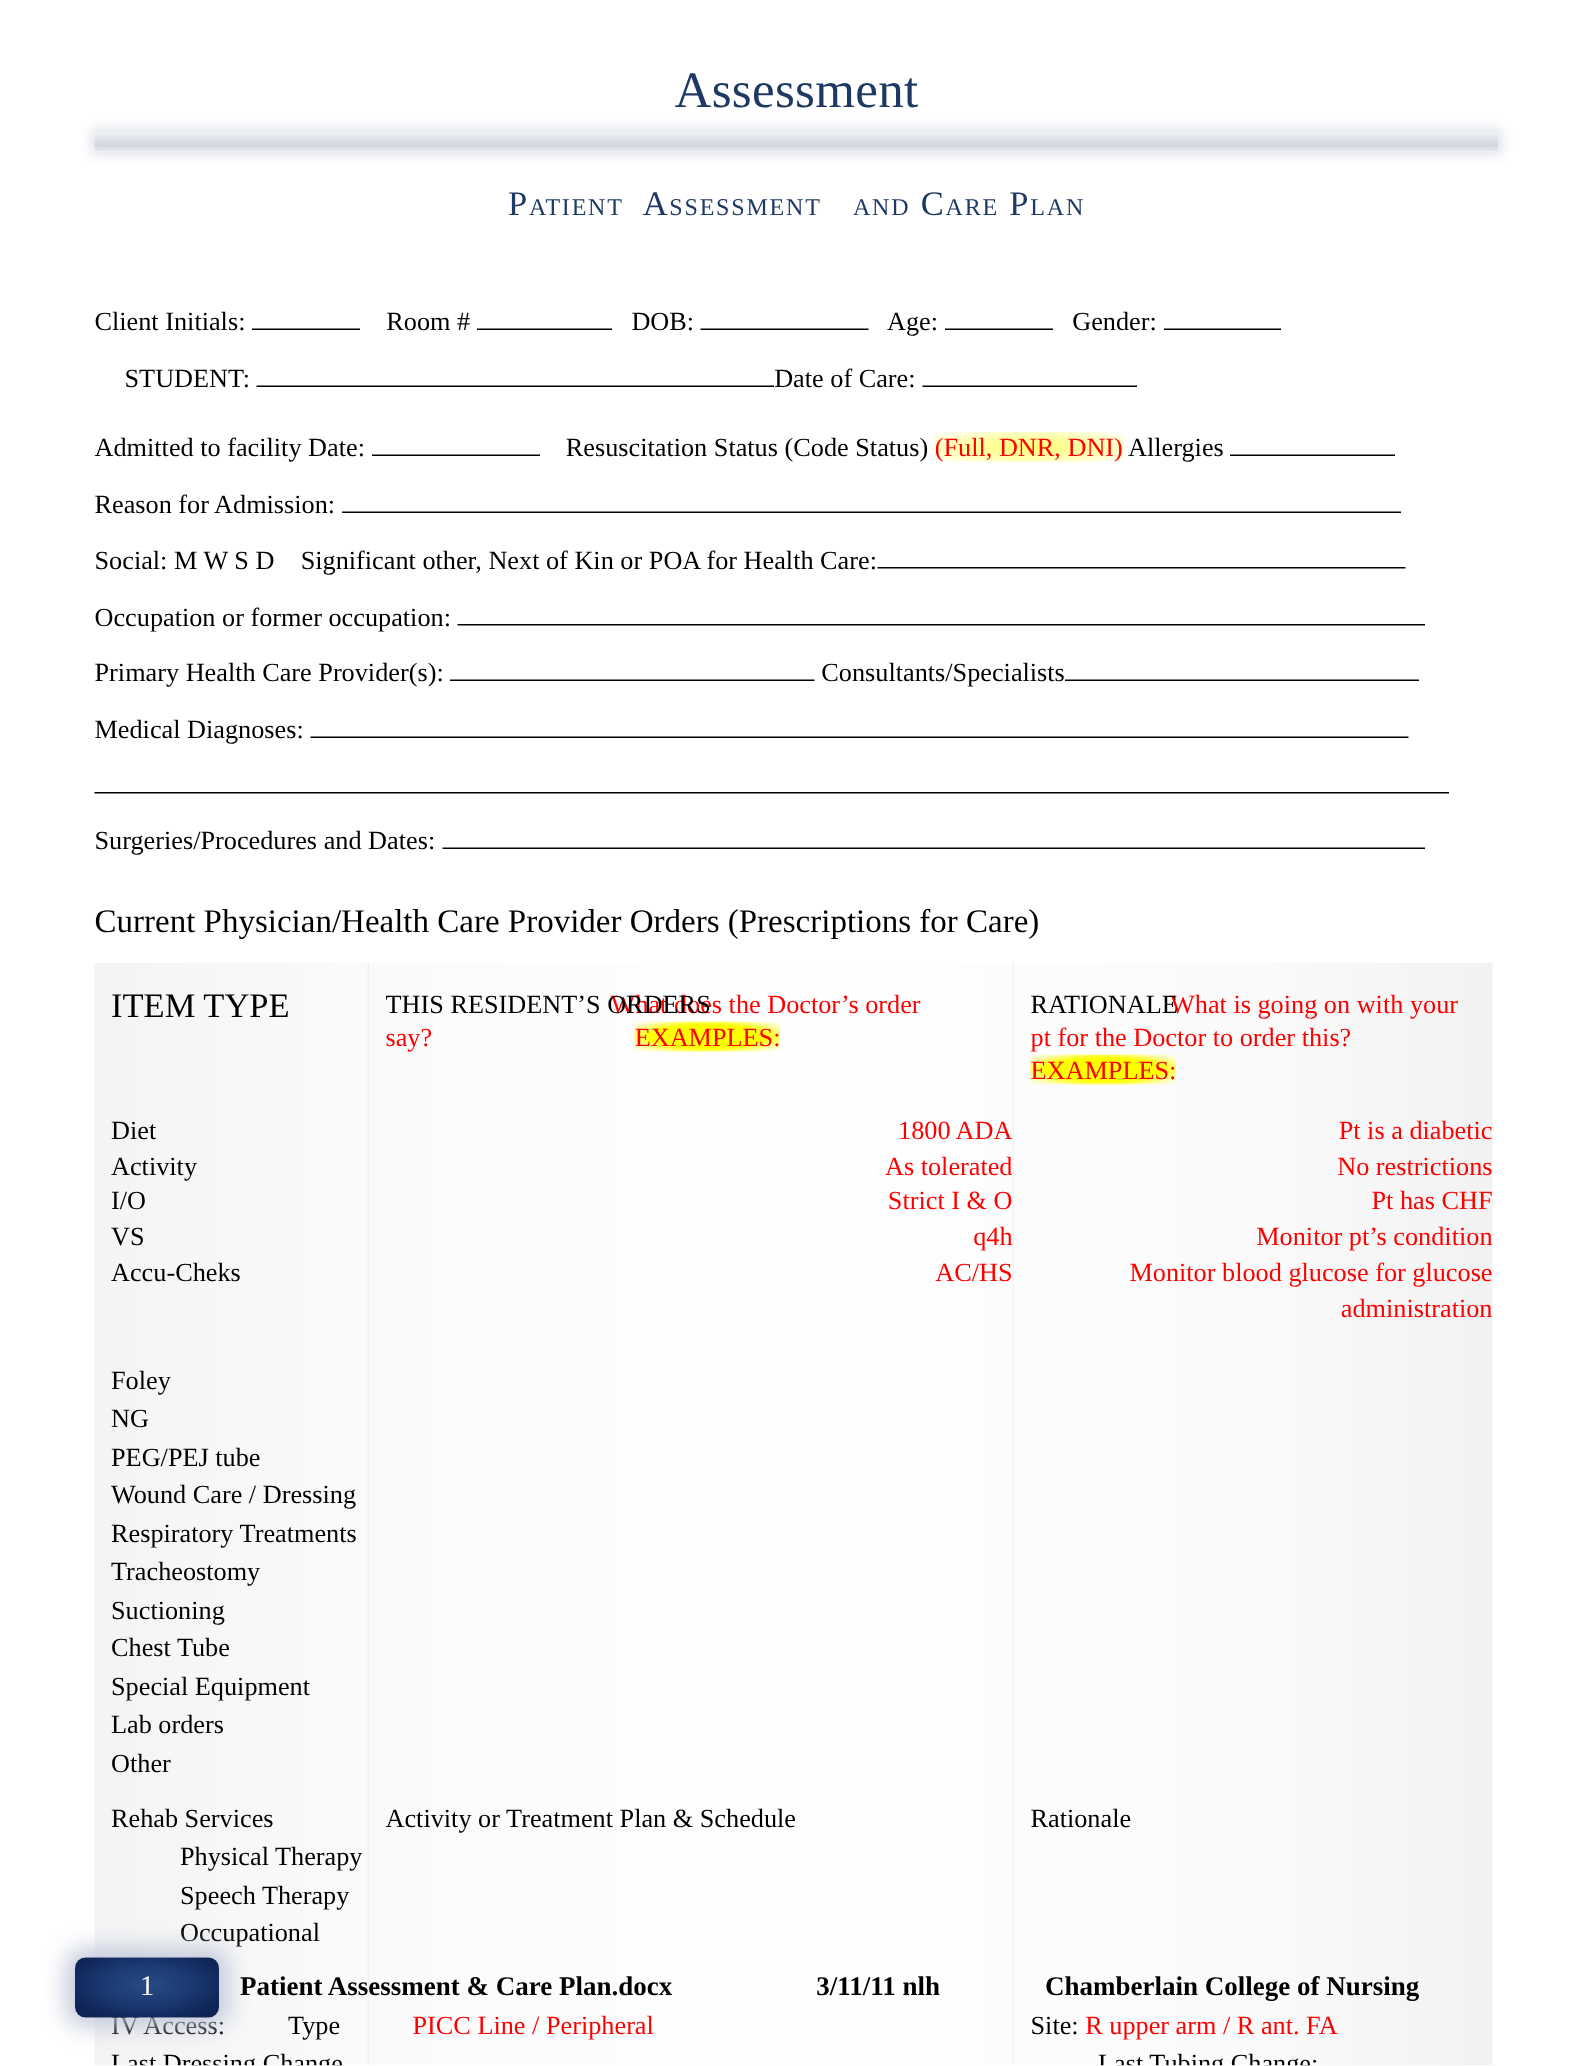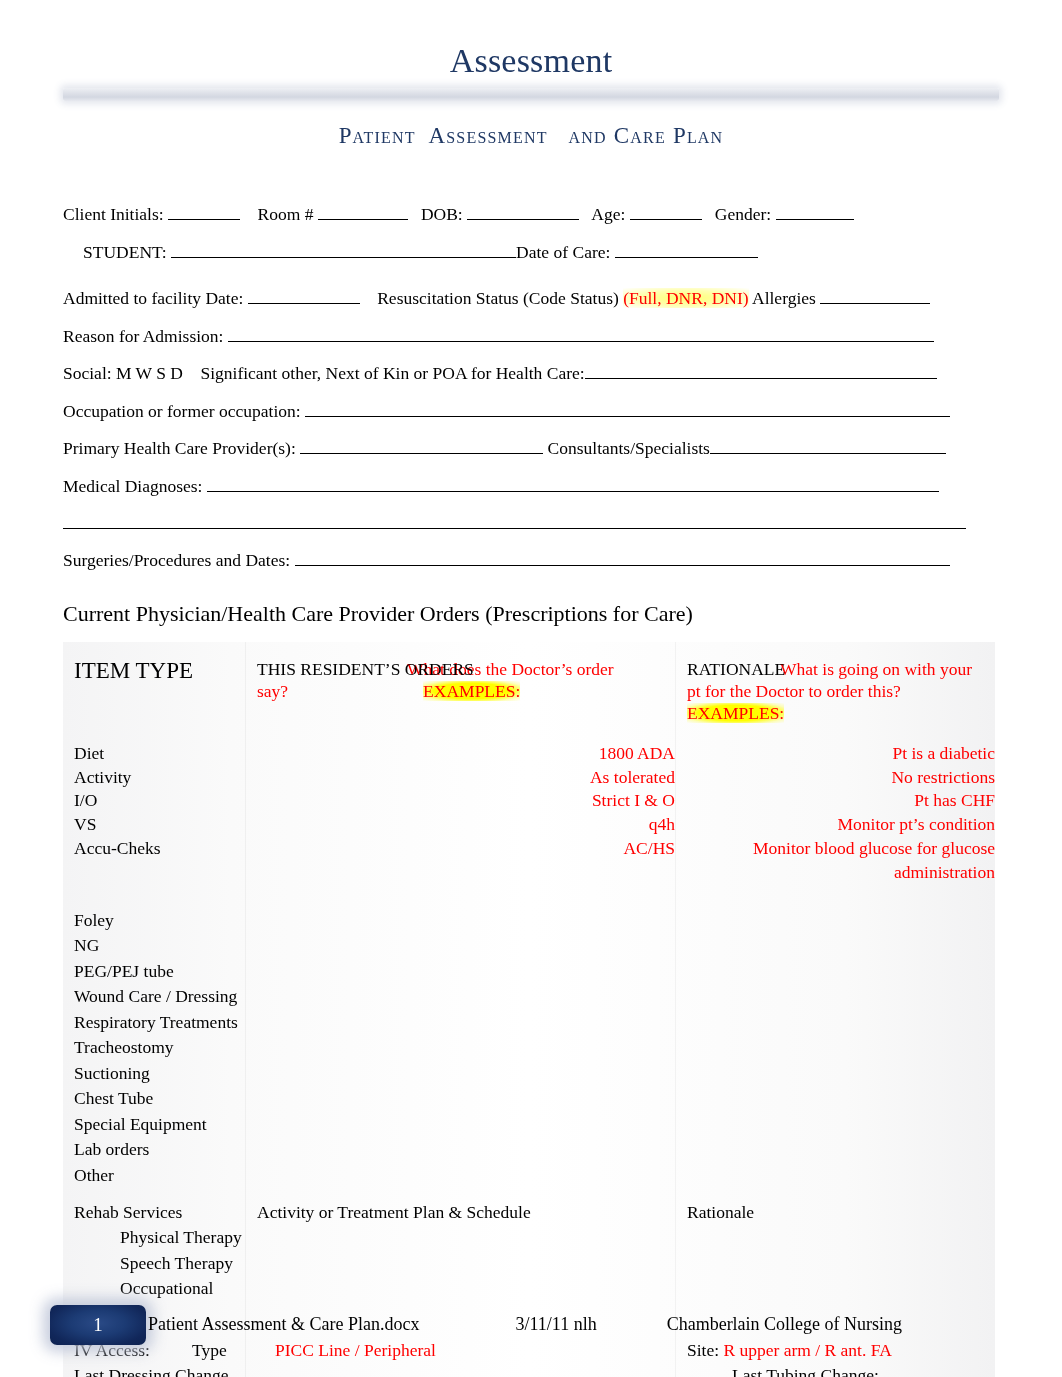--- a/index.html
+++ b/index.html
@@ -166,24 +166,25 @@
     background: radial-gradient(ellipse at 50% 45%, #2a4a86 0%, #1c3b74 40%, #11275a 75%, #0d2150 100%);
     box-shadow: 0 0 14px 7px rgba(190,198,216,0.85);
     color: #ffffff;
     font-size: 19px;
     display: flex;
     align-items: center;
     justify-content: center;
   }
   .footer-text {
     position: absolute;
-    left: 148px;
+    left: 160px;
     top: 9px;
     font-size: 18px;
     white-space: nowrap;
+    font-weight: bold;
   }
   .ft-gap-1 { display: inline-block; width: 96px; }
   .ft-gap-2 { display: inline-block; width: 70px; }
 </style>
 </head>
 <body>
 
 <div class="page">
 
   <div class="doc-title">Assessment</div>

